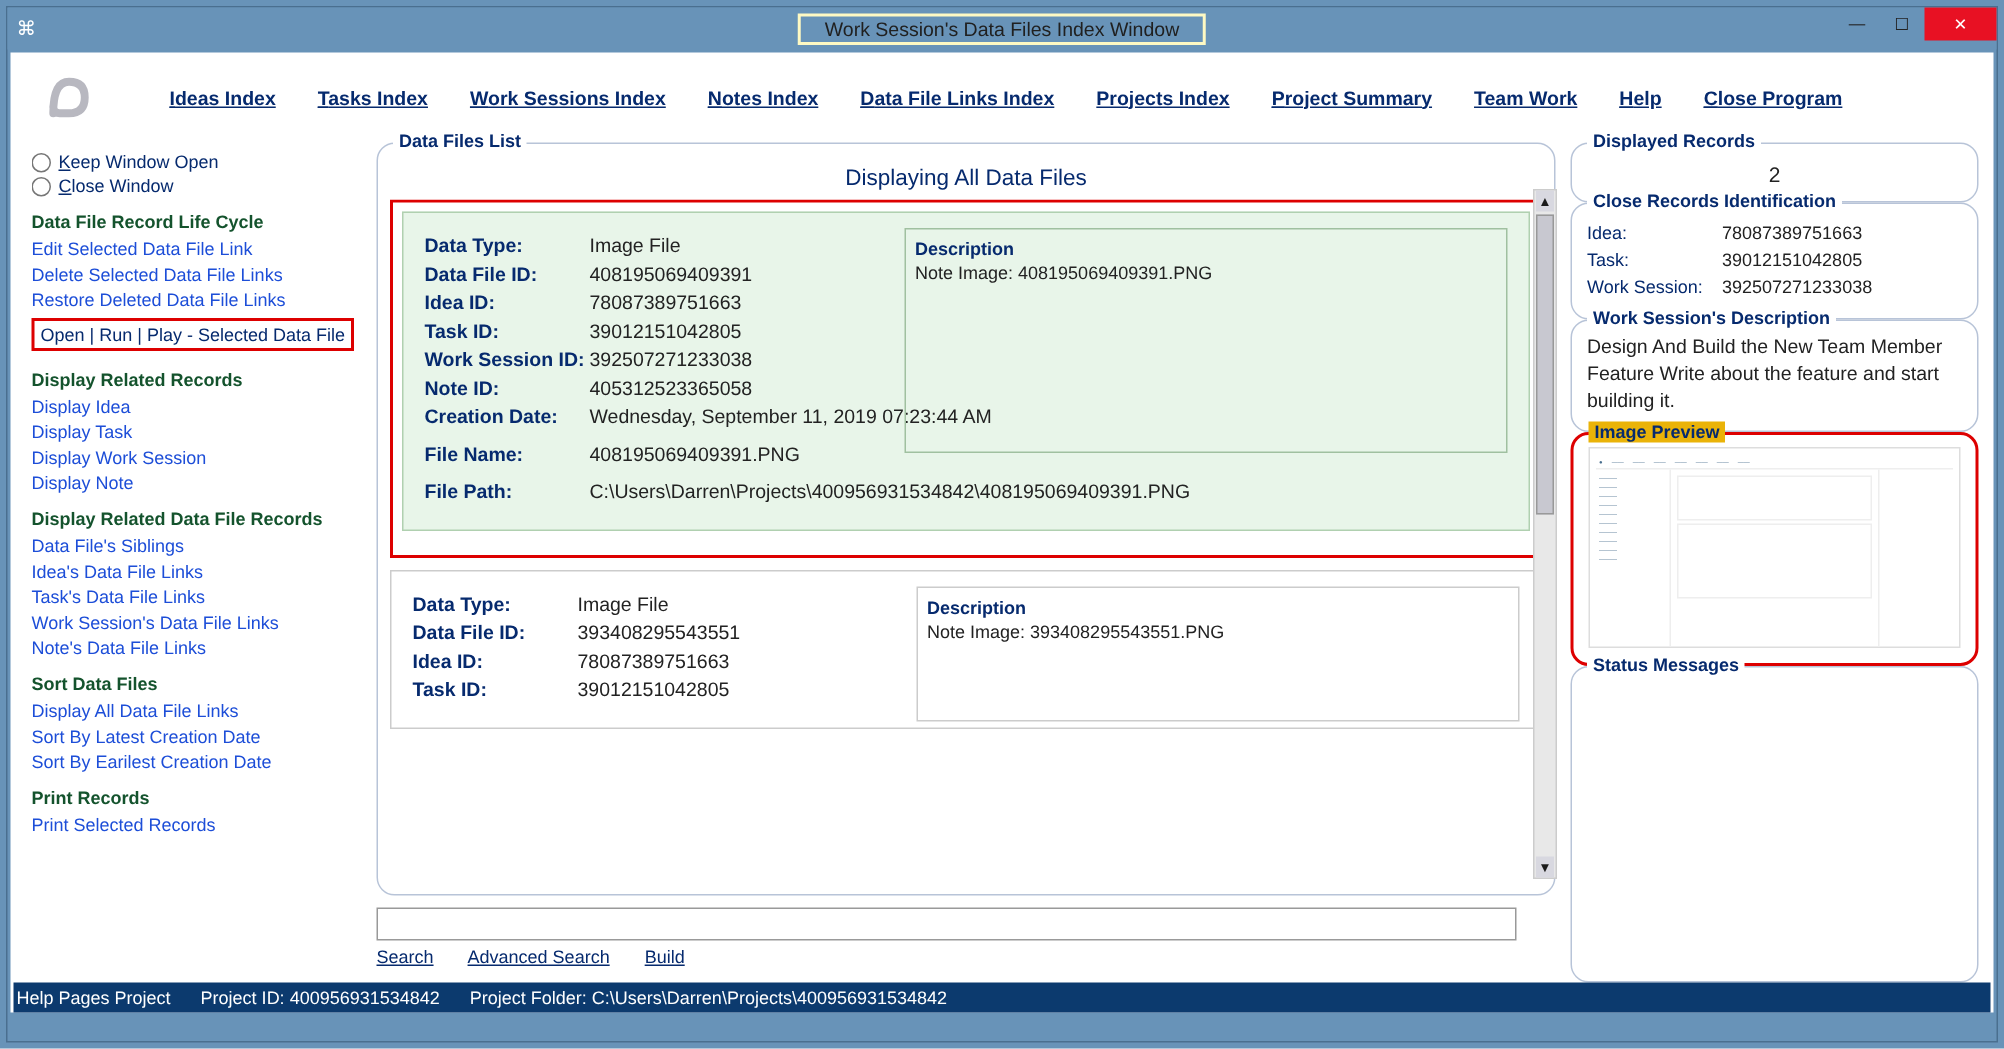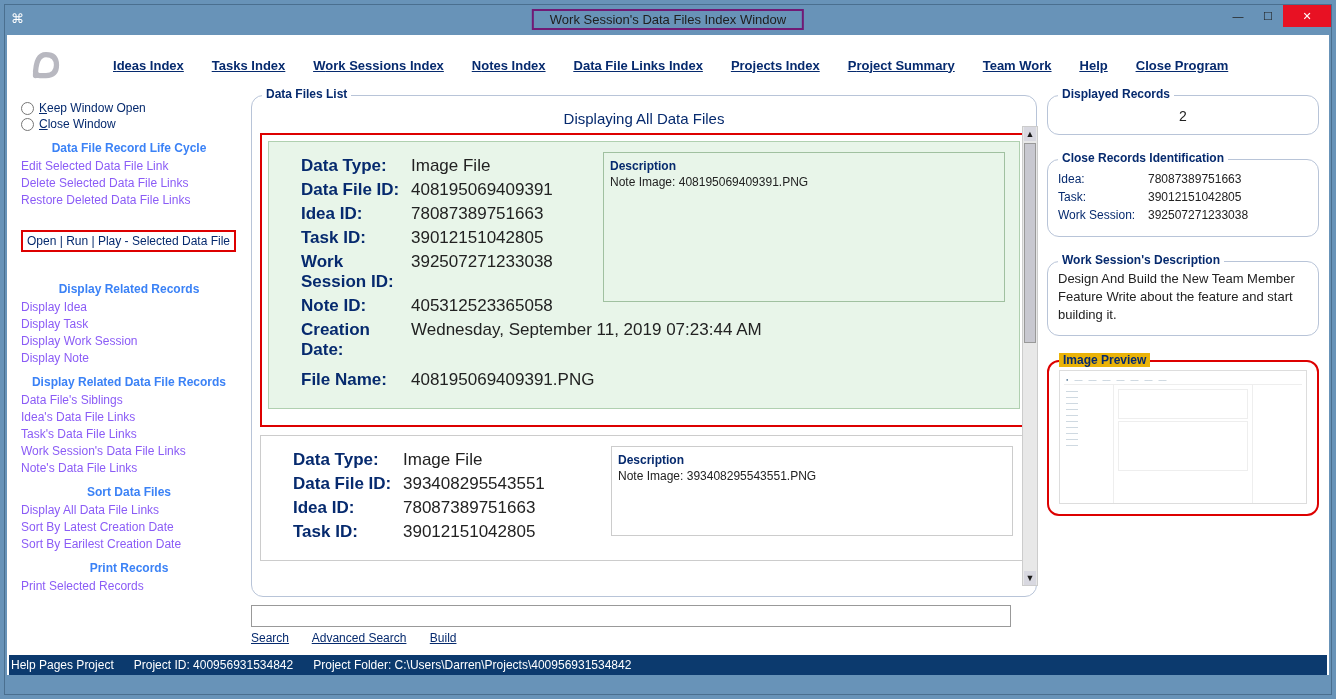--- a/index.html
+++ b/index.html
@@ -1,57 +1,57 @@
 <!DOCTYPE html>
 <html><head>
 <meta charset="utf-8">
 <style>
 * { box-sizing: border-box; margin: 0; padding: 0; font-family: "Segoe UI", Tahoma, sans-serif; }
 body { background: #6893b8; padding: 4px; font-size: 12px; color: #1a1a1a; }
 .window { width: 1328px; height: 691px; background: #6893b8; border: 1px solid #4a6f8f; position: relative; }
 .titlebar { height: 28px; background: #6893b8; display: flex; align-items: center; position: relative; }
 .titlebar-icon { width: 20px; height: 16px; margin-left: 6px; color: #fff; font-size: 13px; }
 .titlebar-title { position: absolute; left: 50%; transform: translateX(-50%); color: #202020; font-size: 13px; }
-.title-highlight { border: 2px solid #701a75; padding: 1px 16px; text-align: right; }
+.title-highlight { border: 2px solid #fef9c3; padding: 1px 16px; text-align: right; }
 .win-controls { position: absolute; right: 0; top: 0; display: flex; }
 .win-btn { width: 30px; height: 22px; display: flex; align-items: center; justify-content: center; font-size: 11px; color: #222; }
 .win-btn.close { background: #e81123; color: #fff; width: 48px; }
 .content { background: #fff; margin: 2px; height: 640px; position: relative; }
 .topmenu { height: 60px; display: flex; align-items: center; padding: 0 18px; gap: 28px; }
 .logo { width: 42px; height: 42px; margin-right: 18px; }
 .logo svg { width: 100%; height: 100%; }
 .topmenu a { color: #062a6e; font-size: 13px; text-decoration: underline; font-weight: bold; cursor: pointer; text-align: right; }
 .main { display: flex; height: 560px; padding: 0 6px; }
 .sidebar { width: 232px; padding: 4px 8px; font-size: 12px; color: #062a6e; }
 .sidebar .radio-row { display: flex; align-items: center; gap: 5px; margin: 2px 0; }
 .sidebar .radio-row input { margin: 0; }
-.sidebar .section-h { font-weight: bold; color: #3b82f6; margin-top: 10px; margin-bottom: 4px; text-align: center; }
-.sidebar .item { color: #8b5cf6; margin: 3px 0; cursor: pointer; }
-.sidebar .highlight { border: 2px solid #d00; padding: 2px 4px; display: inline-block; margin: 20px 0; }
+.sidebar .section-h { font-weight: bold; color: #14532d; margin-top: 10px; margin-bottom: 4px; }
+.sidebar .item { color: #1d4ed8; margin: 3px 0; cursor: pointer; }
+.sidebar .highlight { border: 2px solid #d00; padding: 2px 4px; display: inline-block; margin: 2px 0; }
 .center { flex: 1; position: relative; padding: 0 6px; }
 .fieldset { border: 1px solid #b8c4d8; border-radius: 12px; padding: 6px 8px 8px 8px; position: relative; }
 .fs-title { position: absolute; top: -9px; left: 10px; background: #fff; padding: 0 4px; font-size: 12px; color: #062a6e; font-weight: bold; }
 .df-list-title { text-align: center; color: #062a6e; font-size: 15px; margin: 8px 0 6px 0; }
 .records-wrap { border: 2px solid #d00; padding: 6px; margin-bottom: 8px; }
 .record { background: #e8f5e9; border: 1px solid #b0d0b0; padding: 10px 14px 14px 14px; position: relative; margin-bottom: 10px; }
 .record.plain { background: #fff; border: 1px solid #ccc; }
-.rec-row { display: flex; margin: 4px 18px; font-size: 17px; }
+.rec-row { display: flex; margin: 4px 0; font-size: 13px; }
 .rec-label { width: 110px; color: #062a6e; font-weight: bold; }
 .rec-val { color: #222; }
 .desc-box { position: absolute; right: 14px; top: 10px; width: 402px; height: 150px; border: 1px solid #a0c0a0; padding: 6px; }
 .desc-box.plain { border: 1px solid #ccc; }
 .desc-label { color: #062a6e; font-weight: bold; font-size: 12px; margin-bottom: 2px; }
 .desc-val { color: #222; font-size: 12px; }
 .scroll-area { height: 460px; overflow: hidden; position: relative; }
 .scrollbar { position: absolute; right: -2px; top: 30px; width: 16px; height: 460px; background: #e8e8e8; border: 1px solid #ccc; }
 .scroll-thumb { position: absolute; top: 16px; left: 1px; width: 12px; height: 200px; background: #c8c8d0; border: 1px solid #999; }
 .scroll-arrow { position: absolute; left: 1px; width: 12px; height: 14px; background: #d8d8e0; text-align: center; font-size: 9px; line-height: 14px; }
 .search-input { width: 760px; height: 22px; border: 1px solid #999; margin: 8px 0 4px 0; }
 .search-row a { color: #062a6e; text-decoration: underline; margin-right: 20px; font-size: 12px; cursor: pointer; }
-.right { width: 280px; padding: 0 4px; display: flex; flex-direction: column; gap: 24px; }
+.right { width: 280px; padding: 0 4px; display: flex; flex-direction: column; gap: 0; }
 .right .fieldset { padding: 8px 10px 10px 10px; }
 .disp-count { text-align: center; font-size: 14px; color: #222; margin-top: 4px; }
 .pri-row { display: flex; margin: 4px 0; font-size: 12px; }
 .pri-label { width: 90px; color: #062a6e; }
 .pri-val { color: #222; }
 .ws-desc { font-size: 13px; color: #222; line-height: 1.4; }
 .img-preview-box { border: 2px solid #d00; height: 156px; padding: 4px; }
 .img-preview-inner { background: #fff; border: 1px solid #ddd; height: 100%; position: relative; overflow: hidden; }
 .mini-ui { position: absolute; inset: 4px; font-size: 4px; }
 .mini-top { height: 10px; border-bottom: 1px solid #eee; display: flex; gap: 6px; padding: 2px; }
@@ -171,20 +171,24 @@
                     <span class="rec-val">405312523365058</span>
                   </div>
                 <div class="rec-row">
                     <span class="rec-label">Creation Date:</span>
                     <span class="rec-val">Wednesday, September 11, 2019   07:23:44 AM</span>
                   </div>
                 <div class="rec-row" style="margin-top:10px;">
                     <span class="rec-label">File Name:</span>
                     <span class="rec-val">408195069409391.PNG</span>
                   </div>
+                <div class="rec-row" style="margin-top:10px;">
+                    <span class="rec-label">File Path:</span>
+                    <span class="rec-val">C:\Users\Darren\Projects\400956931534842\408195069409391.PNG</span>
+                  </div>
                 <div class="desc-box">
                   <div class="desc-label">Description</div>
                   <div class="desc-val">Note Image: 408195069409391.PNG</div>
                 </div>
               </div>
             </div>
 
             <div class="record plain">
               <div class="rec-row">
                   <span class="rec-label">Data Type:</span>
@@ -281,20 +285,23 @@
                 <div class="mini-main">
                     <div class="mini-box"></div>
                     <div class="mini-box" style="height:50px;"></div>
                   </div>
                 <div class="mini-right"></div>
               </div>
             </div>
           </div>
         </div>
 
+        <div class="fieldset" style="flex:1;">
+          <div class="fs-title">Status Messages</div>
+        </div>
       </div>
     </div>
 
     <div class="statusbar">
       <span>Help Pages Project</span>
       <span>Project ID:  400956931534842</span>
       <span>Project Folder:  C:\Users\Darren\Projects\400956931534842</span>
     </div>
   </div>
 </div>

